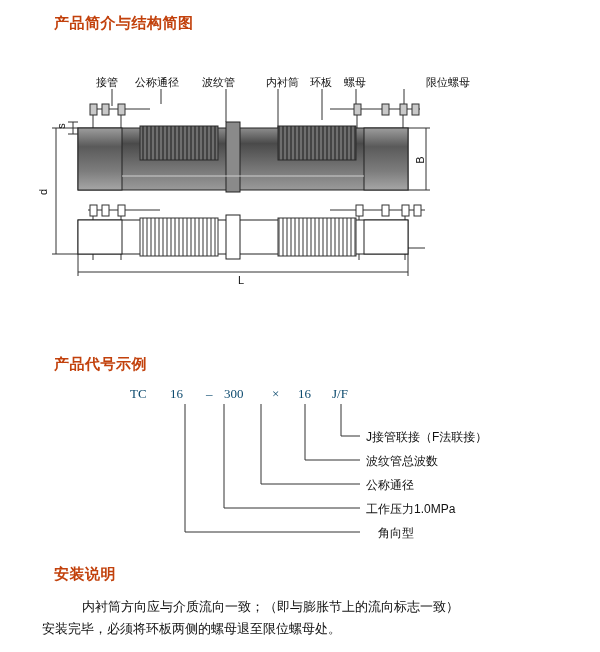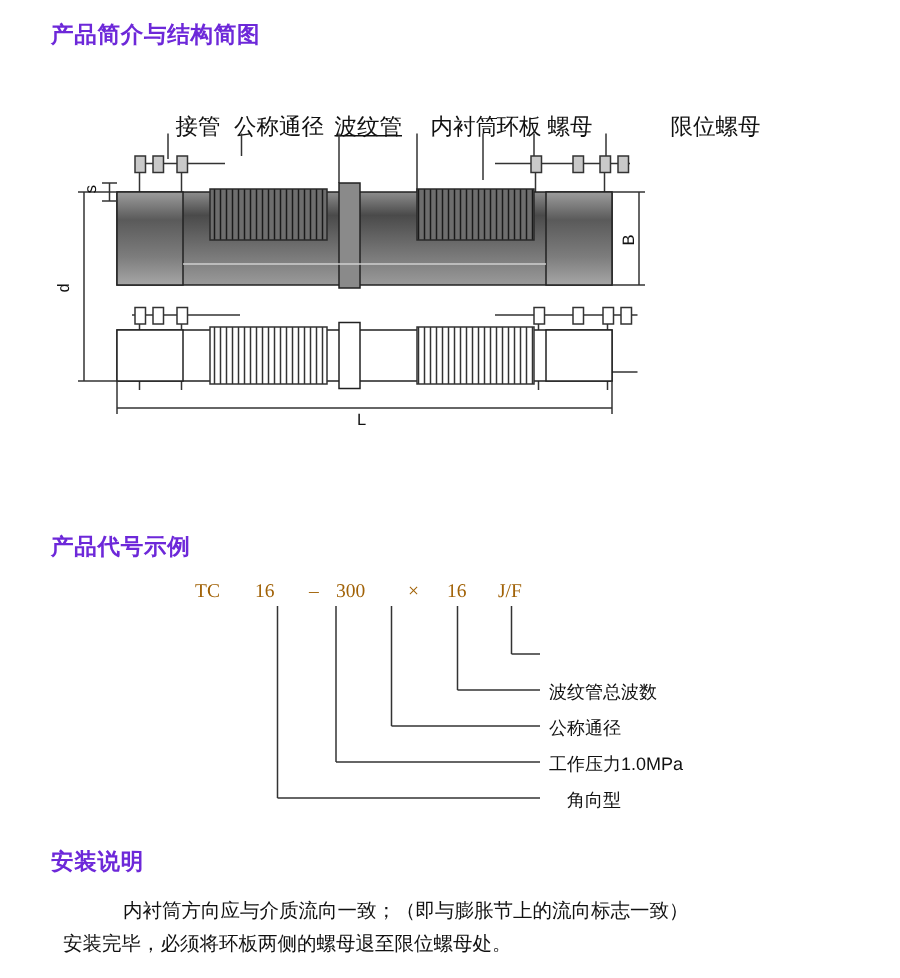--- a/index.html
+++ b/index.html
@@ -12,42 +12,42 @@
     height: 652px;
     position: relative;
     font-family: "Liberation Sans", sans-serif;
     color: #111111;
     overflow: hidden;
   }
   .section-title {
     position: absolute;
     font-size: 15px;
     font-weight: bold;
-    color: #6d28d9;
+    color: #c2410c;
     letter-spacing: 0.5px;
     white-space: nowrap;
+    margin-left: 20px;
   }
   .title-intro { left: 34px; top: 14px; }
   .title-code  { left: 34px; top: 355px; }
   .title-install { left: 34px; top: 565px; }
 
   
   #figure1 {
     position: absolute;
     left: 30px;
     top: 60px;
     width: 540px;
     height: 240px;
   }
   .callout-label {
     position: absolute;
-    font-size: 15px;
-    color: #111;
-    white-space: nowrap;
-    margin-left: 21px;
+    font-size: 11px;
+    color: #111;
+    white-space: nowrap;
   }
   .dim-text {
     position: absolute;
     font-size: 11px;
     color: #111;
     white-space: nowrap;
   }
   .dim-text.vert {
     transform: rotate(-90deg);
     transform-origin: center center;
@@ -58,21 +58,21 @@
     position: absolute;
     left: 30px;
     top: 380px;
     width: 540px;
     height: 165px;
   }
   .code-token {
     position: absolute;
     font-size: 13px;
     font-family: "Liberation Serif", serif;
-    color: #a16207;
+    color: #0c4a6e;
     white-space: nowrap;
     text-align: center;
   }
   .code-desc {
     position: absolute;
     font-size: 12px;
     color: #111;
     white-space: nowrap;
   }
 
@@ -91,21 +91,21 @@
 <body>
 
 <div class="section-title title-intro">产品简介与结构简图</div>
 <div class="section-title title-code">产品代号示例</div>
 <div class="section-title title-install">安装说明</div>
 
 <div id="figure1">
 
   <div class="callout-label" style="left:66px;  top:15px;">接管</div>
   <div class="callout-label" style="left:105px; top:15px;">公称通径</div>
-  <div class="callout-label" style="left:172px; top:15px;text-decoration:underline;">波纹管</div>
+  <div class="callout-label" style="left:172px; top:15px;">波纹管</div>
   <div class="callout-label" style="left:236px; top:15px;">内衬筒</div>
   <div class="callout-label" style="left:280px; top:15px;">环板</div>
   <div class="callout-label" style="left:314px; top:15px;">螺母</div>
   <div class="callout-label" style="left:348px; top:15px;padding-left:48px;">限位螺母</div>
 
   <svg width="540" height="240" style="position:absolute;left:0;top:0;">
     <defs>
 
       <pattern id="corr" width="4" height="6" patternUnits="userSpaceOnUse">
         <rect width="4" height="6" fill="#ffffff"></rect>
@@ -252,20 +252,21 @@
       <line x1="231" y1="104" x2="330" y2="104"></line>
 
       <line x1="194" y1="24" x2="194" y2="128"></line>
       <line x1="194" y1="128" x2="330" y2="128"></line>
 
       <line x1="155" y1="24" x2="155" y2="152"></line>
       <line x1="155" y1="152" x2="330" y2="152"></line>
     </g>
   </svg>
 
+  <div class="code-desc" style="left:336px; top:49px;">J接管联接（F法联接）</div>
   <div class="code-desc" style="left:336px; top:73px;">波纹管总波数</div>
   <div class="code-desc" style="left:336px; top:97px;">公称通径</div>
   <div class="code-desc" style="left:336px; top:121px;">工作压力1.0MPa</div>
   <div class="code-desc" style="left:348px; top:145px;">角向型</div>
 </div>
 
 <div class="install-line l1">内衬筒方向应与介质流向一致；（即与膨胀节上的流向标志一致）</div>
 <div class="install-line l2">安装完毕，必须将环板两侧的螺母退至限位螺母处。</div>
 
 </body></html>

